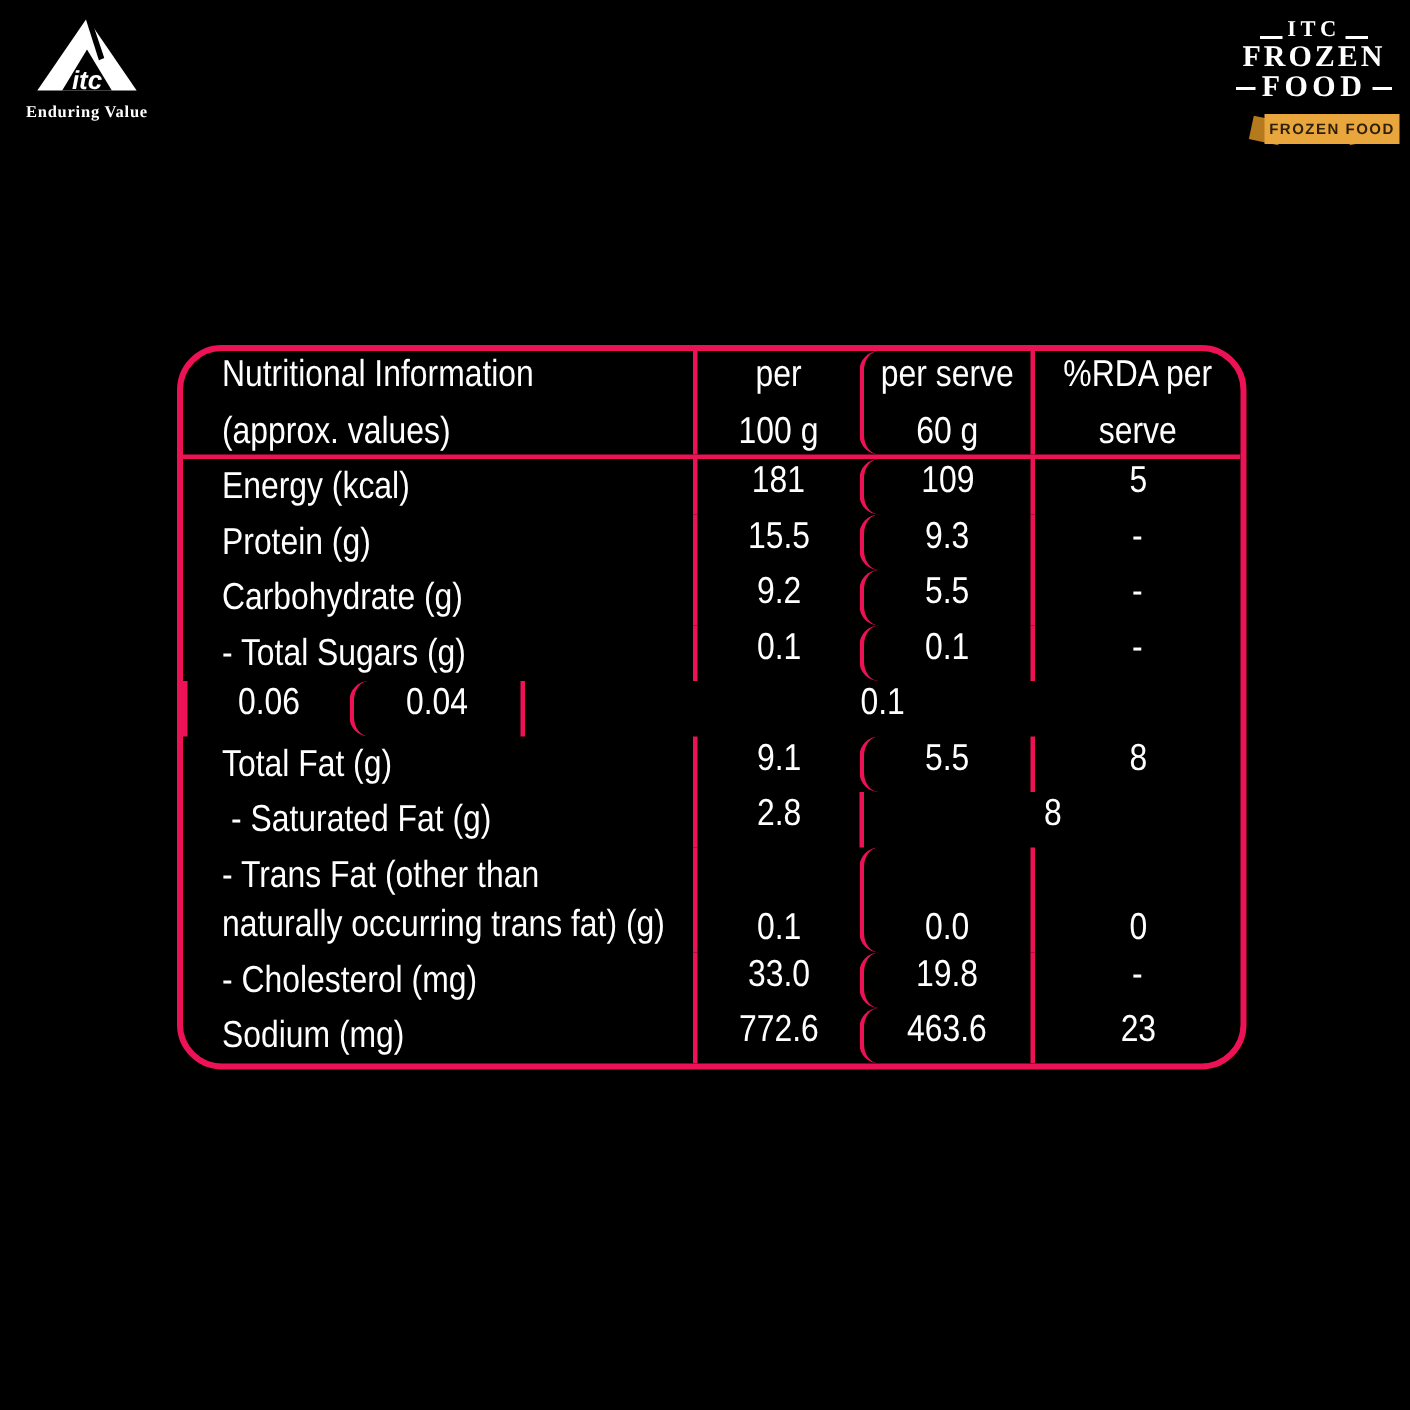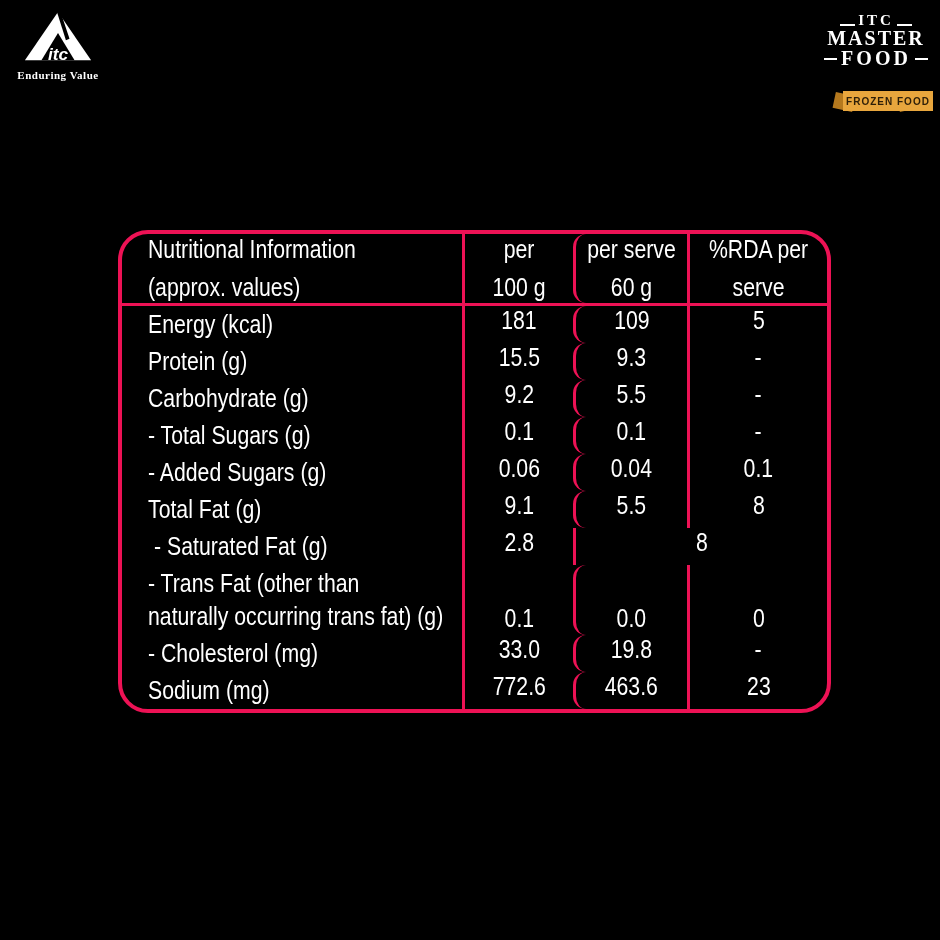--- a/index.html
+++ b/index.html
@@ -27,21 +27,21 @@
   
   .mc-logo{position:absolute;right:6px;top:12px;width:116px;display:flex;flex-direction:column;
            align-items:center;font-family:"Liberation Serif",serif;}
   .mc-itc-row{display:flex;align-items:flex-end;justify-content:center;gap:3px;}
   .mc-dash{width:15px;height:2px;background:var(--text-white);margin-bottom:3px;}
   .mc-itc{font-size:15px;letter-spacing:3px;font-weight:bold;}
   .mc-master{font-size:20px;letter-spacing:2px;font-weight:bold;margin-top:-2px;}
   .mc-chef-row{display:flex;align-items:center;justify-content:center;gap:4px;margin-top:-3px;}
   .mc-line{width:13px;height:2px;background:var(--text-white);}
   .mc-chef{font-size:20px;letter-spacing:3px;font-weight:bold;}
-  .ribbon{position:relative;width:84px;height:26px;margin-top:19px;}
+  .ribbon{position:relative;width:84px;height:26px;margin-top:4px;}
   .ribbon-tail{position:absolute;top:5px;width:20px;height:16px;background:var(--ribbon-fold);}
   .ribbon-tail.left{left:0;transform:rotate(12deg);}
   .ribbon-tail.right{right:0;transform:rotate(-12deg);}
   .ribbon-body{position:absolute;left:9px;top:2px;width:90px;height:20px;background:var(--ribbon-gold);
                display:flex;align-items:center;justify-content:center;
                font-family:"Liberation Sans",sans-serif;font-weight:bold;font-size:10px;
                letter-spacing:1px;color:var(--ribbon-text);}
 
   
   .ntable{position:absolute;left:118px;top:230px;width:713px;height:483px;
@@ -75,21 +75,21 @@
   </svg>
   <div class="itc-tagline">Enduring Value</div>
 </div>
 
 <div class="mc-logo">
   <div class="mc-itc-row">
     <span class="mc-dash"></span>
     <span class="mc-itc">ITC</span>
     <span class="mc-dash"></span>
   </div>
-  <div class="mc-master">MASTER</div>
+  <div class="mc-master">FROZEN</div>
   <div class="mc-chef-row">
     <span class="mc-line"></span>
     <span class="mc-chef">FOOD</span>
     <span class="mc-line"></span>
   </div>
   <div class="ribbon">
     <span class="ribbon-tail left"></span>
     <span class="ribbon-tail right"></span>
     <span class="ribbon-body">FROZEN FOOD</span>
   </div>
@@ -171,23 +171,20 @@
         </div>
       <div class="val c3">
           <span class="cx">0.1</span>
         </div>
       <div class="val c4">
           <span class="cx">-</span>
         </div>
     </div>
 
     <div class="row">
-      <div class="rlab">
-          <span class="cx left">- Added Sugars (g)</span>
-        </div>
       <div class="val c2">
           <span class="cx">0.06</span>
         </div>
       <div class="val c3">
           <span class="cx">0.04</span>
         </div>
       <div class="val c4">
           <span class="cx">0.1</span>
         </div>
     </div>

